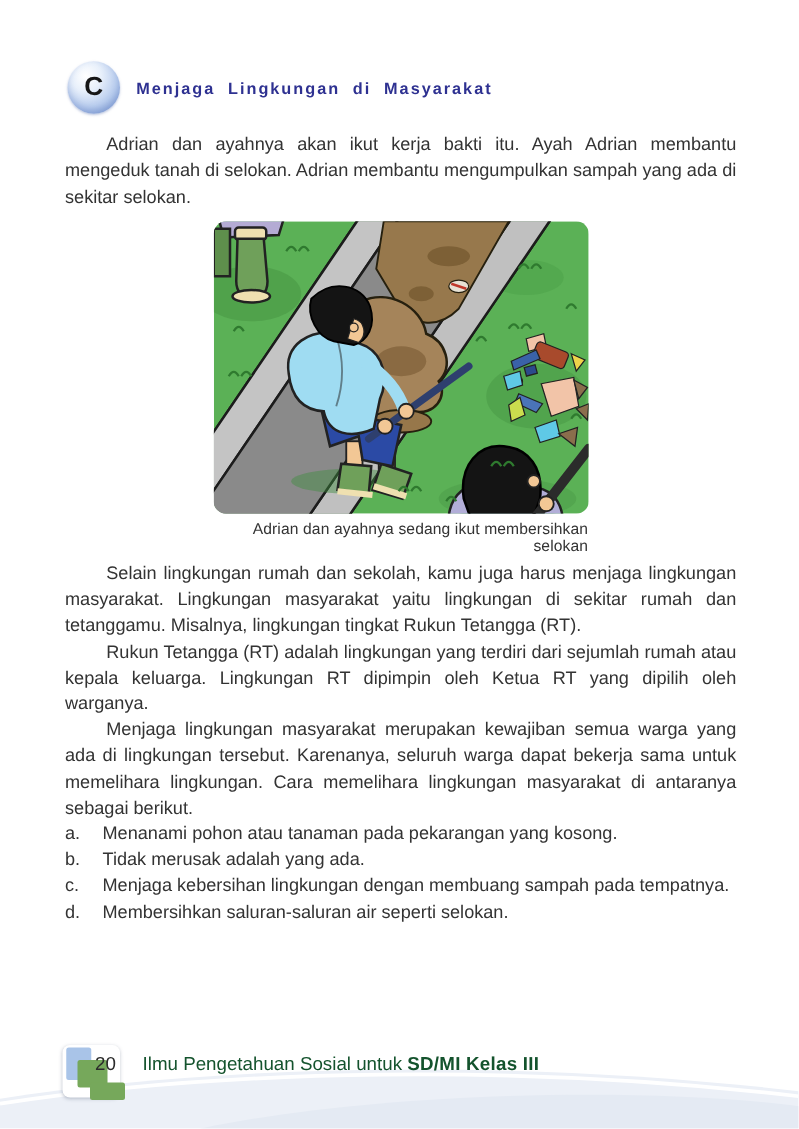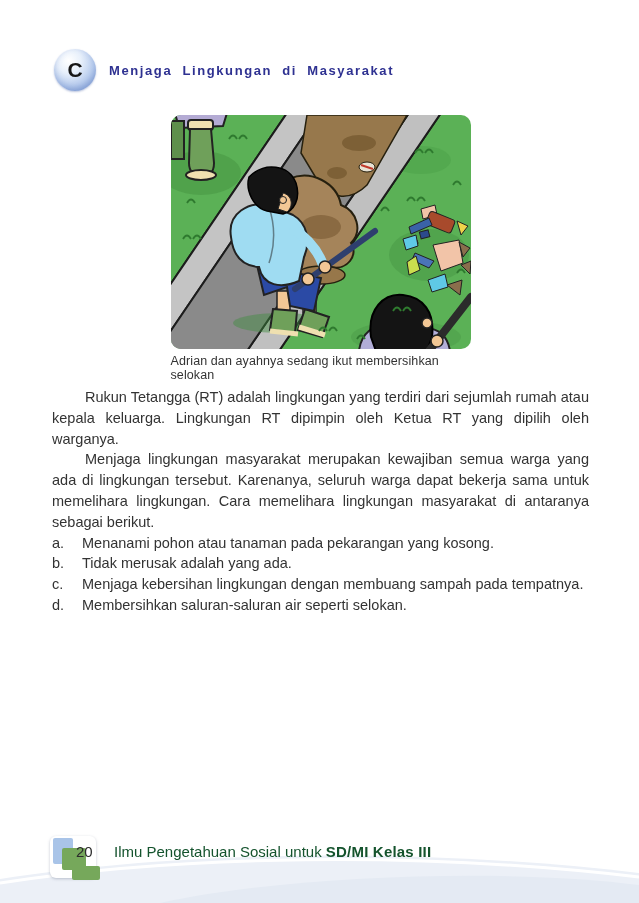--- a/index.html
+++ b/index.html
@@ -20,21 +20,21 @@
     font-size:13px;font-weight:bold;color:#2E3191;
     letter-spacing:1.6px;word-spacing:5px;
   }
   
   .content{position:absolute;left:52px;top:106px;width:537px;}
   .content p{margin:0;font-size:14.5px;line-height:20.8px;text-align:justify;color:#333;}
   .content p.indent{text-indent:33px;}
   
   .figure{width:300px;margin:9px auto 5px auto;}
   .fig-img{width:300px;height:234px;border-radius:10px;overflow:hidden;display:block;}
-  .fig-caption{margin-top:5px;font-size:12.5px;color:#333;text-align:left;letter-spacing:.1px;}
+  .fig-caption{margin-top:5px;font-size:12.5px;color:#333;text-align:right;letter-spacing:.1px;}
   
   .list{margin-top:0;}
   .list-row{display:flex;}
   .list-marker{width:30px;flex:none;font-size:14.5px;line-height:20.8px;color:#333;}
   .list-text{flex:1;font-size:14.5px;line-height:20.8px;text-align:justify;color:#333;}
   
   .swoosh{position:absolute;left:0;bottom:0;width:639px;height:72px;z-index:1;}
   .footer{position:absolute;left:0;top:832px;width:604px;height:58px;z-index:2;}
   .deco-card{position:absolute;left:50px;top:4px;width:46px;height:42px;background:#fff;border-radius:6px;
     box-shadow:0 1px 3px rgba(120,130,150,.45);}
@@ -51,20 +51,21 @@
 <div class="page">
 
   <div class="header">
     <div class="badge">
       <span>C</span>
     </div>
     <div class="title">Menjaga Lingkungan di Masyarakat</div>
   </div>
 
   <div class="content">
+    <p class="indent">Adrian dan ayahnya akan ikut kerja bakti itu. Ayah Adrian membantu mengeduk tanah di selokan. Adrian membantu mengumpulkan sampah yang ada di sekitar selokan.</p>
 
     <div class="figure">
       <div class="fig-img">
         <svg width="300" height="234" viewBox="0 0 300 234" xmlns="http://www.w3.org/2000/svg">
 
           <rect x="0" y="0" width="300" height="234" fill="#5BB156"></rect>
           <ellipse cx="30" cy="58" rx="40" ry="22" fill="#4B9B47" opacity="0.7"></ellipse>
           <ellipse cx="258" cy="140" rx="40" ry="26" fill="#4B9B47" opacity="0.6"></ellipse>
           <ellipse cx="235" cy="222" rx="55" ry="16" fill="#4B9B47" opacity="0.5"></ellipse>
           <ellipse cx="250" cy="45" rx="30" ry="14" fill="#4FA44B" opacity="0.6"></ellipse>
@@ -161,20 +162,21 @@
             <path d="M222,196 q4,-7 8,0 m2,0 q4,-7 8,0"></path>
             <path d="M186,224 q4,-7 8,0"></path>
             <path d="M148,216 q4,-7 8,0 m2,0 q4,-7 8,0"></path>
             <path d="M210,96 q4,-7 8,0"></path>
           </g>
         </svg>
       </div>
       <div class="fig-caption">Adrian dan ayahnya sedang ikut membersihkan selokan</div>
     </div>
 
+    <p class="indent">Selain lingkungan rumah dan sekolah, kamu juga harus menjaga lingkungan masyarakat. Lingkungan masyarakat yaitu lingkungan di sekitar rumah dan tetanggamu. Misalnya, lingkungan tingkat Rukun Tetangga (RT).</p>
     <p class="indent">Rukun Tetangga (RT) adalah lingkungan yang terdiri dari sejumlah rumah atau kepala keluarga. Lingkungan RT dipimpin oleh Ketua RT yang dipilih oleh warganya.</p>
     <p class="indent">Menjaga lingkungan masyarakat merupakan kewajiban semua warga yang ada di lingkungan tersebut. Karenanya, seluruh warga dapat bekerja sama untuk memelihara lingkungan. Cara memelihara lingkungan masyarakat di antaranya sebagai berikut.</p>
 
     <div class="list">
       <div class="list-row">
         <span class="list-marker">a.</span>
         <span class="list-text">Menanami pohon atau tanaman pada pekarangan yang kosong.</span>
       </div>
       <div class="list-row">
         <span class="list-marker">b.</span>

